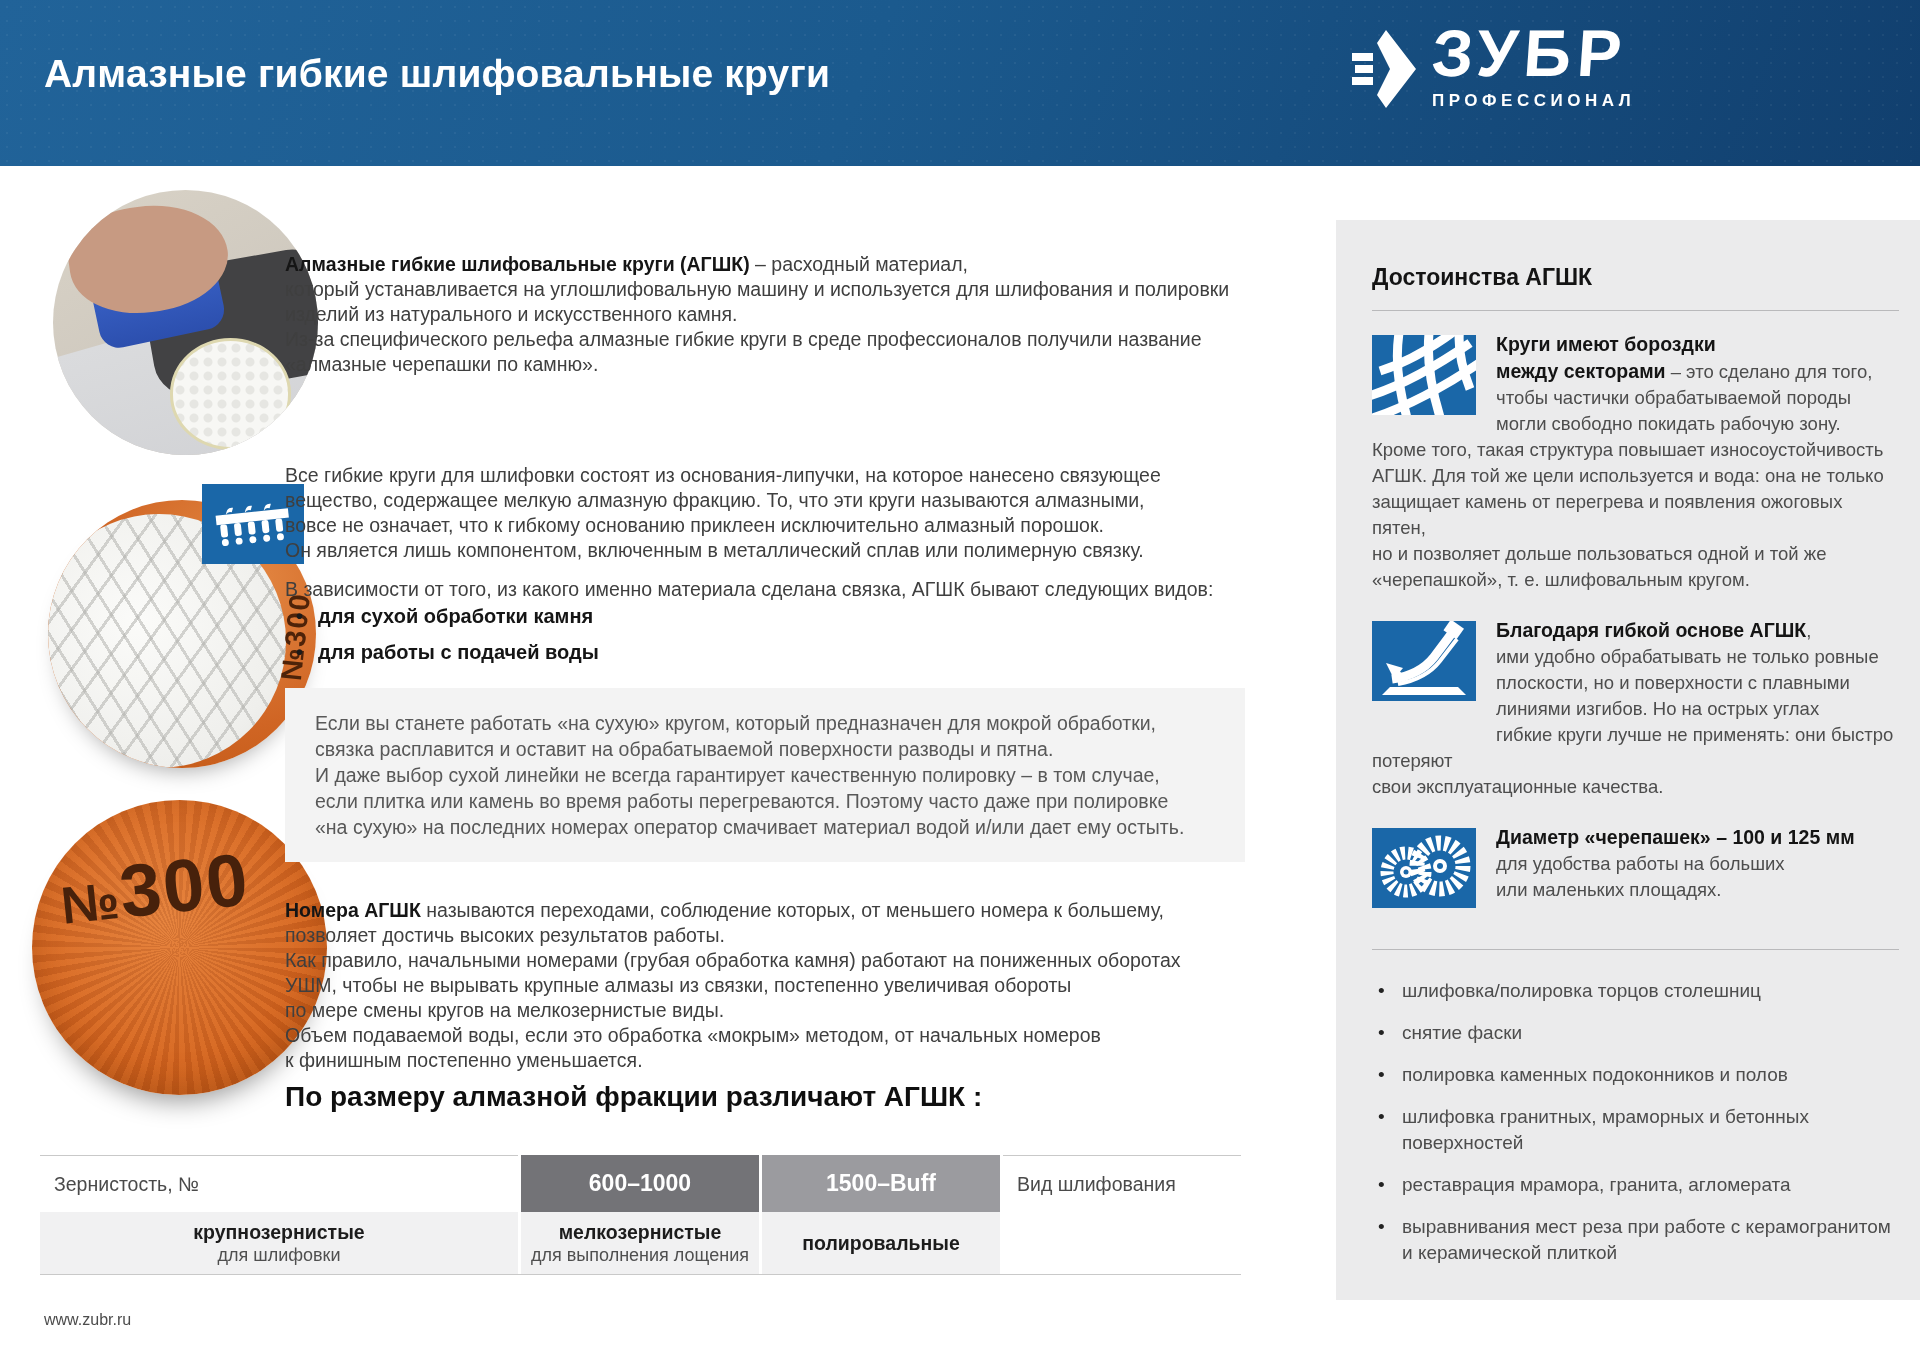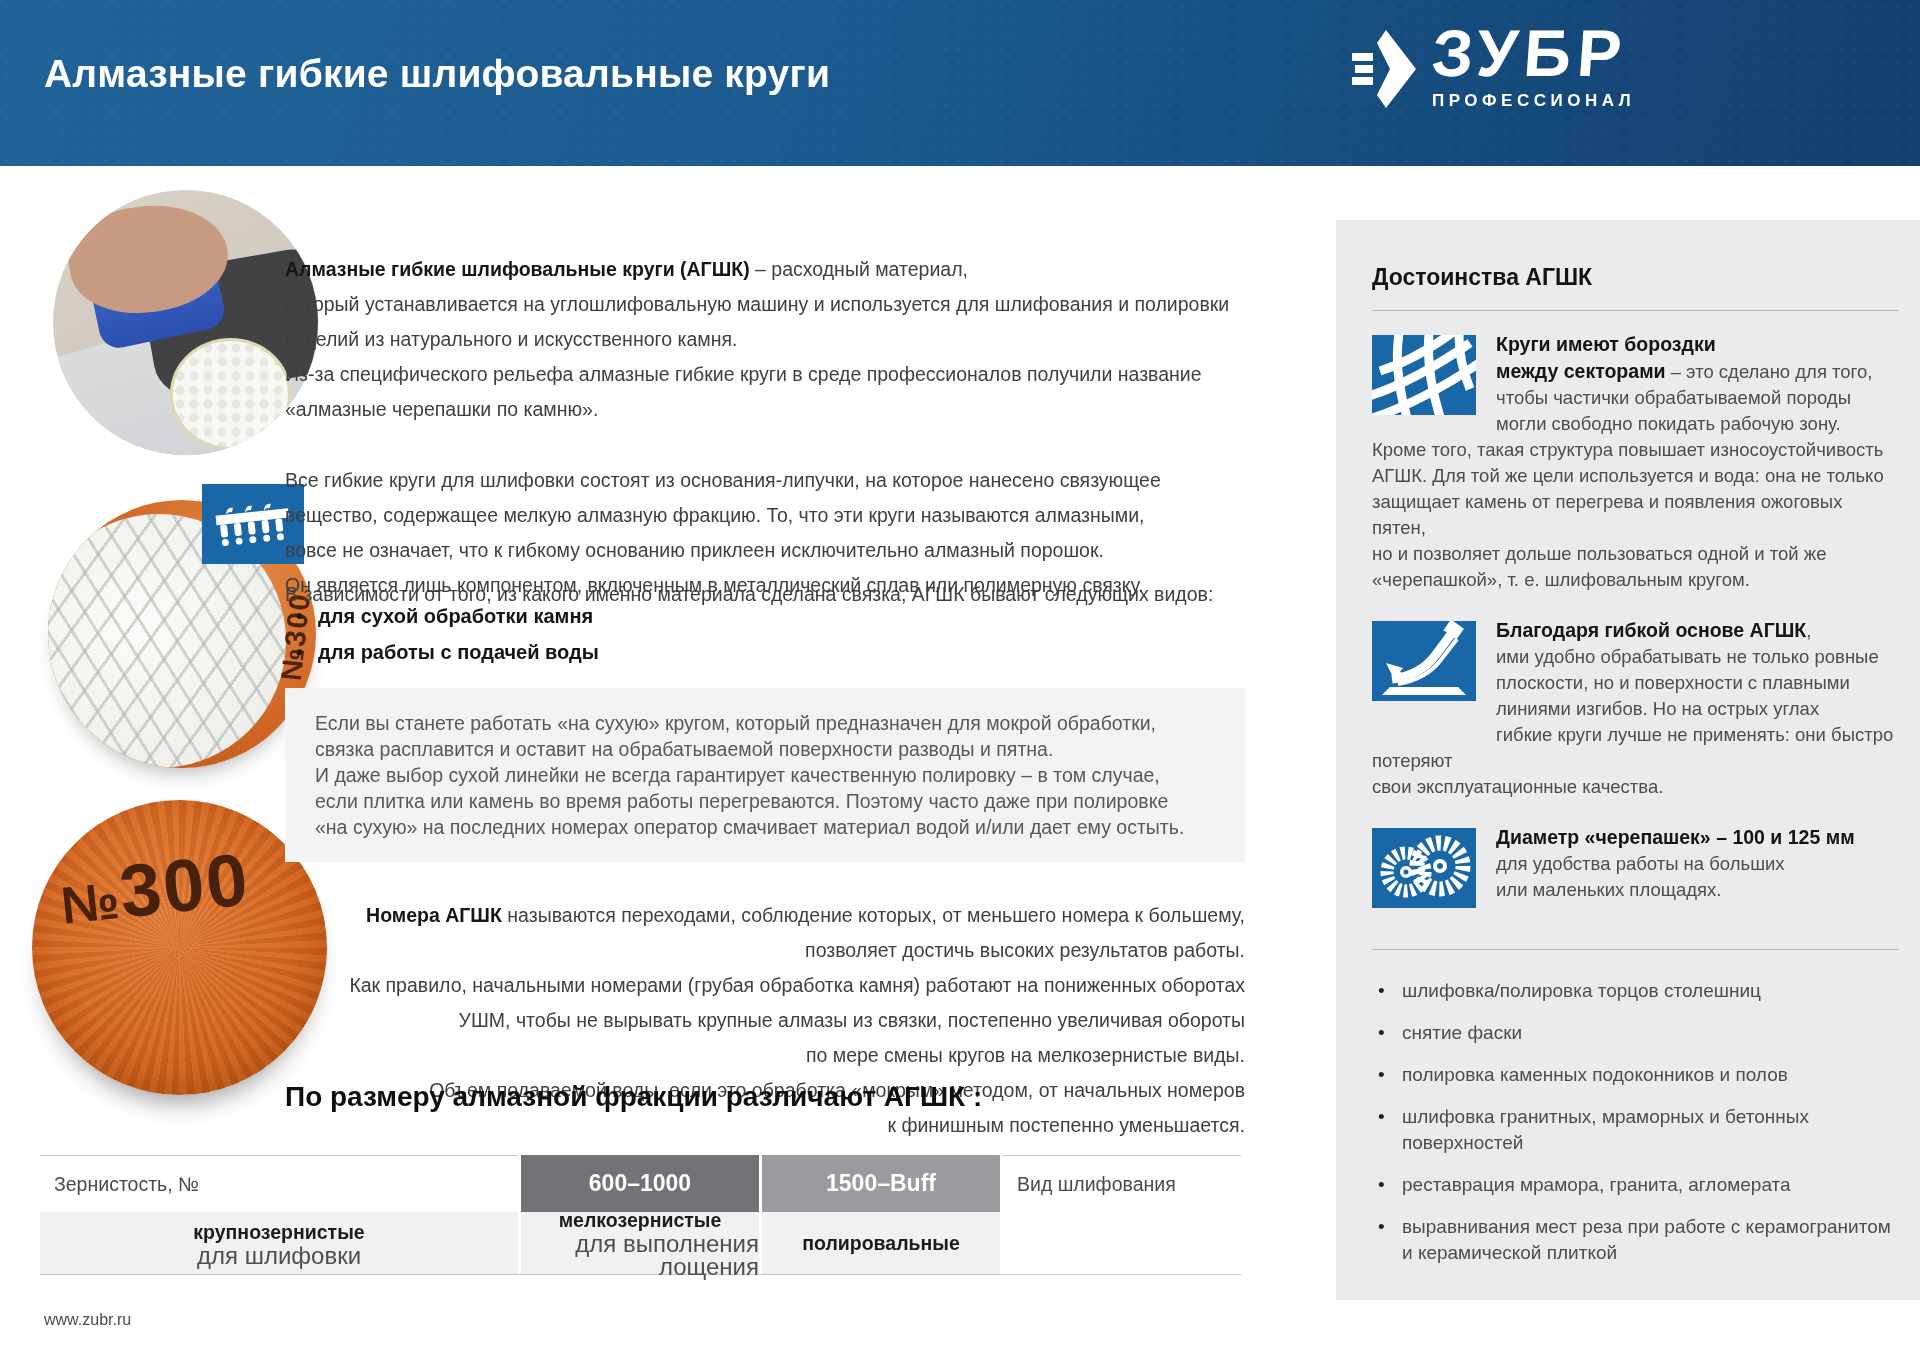--- a/index.html
+++ b/index.html
@@ -80,38 +80,38 @@
   }
   .fuzzy-label {
     position: absolute; left: 28px; top: 46px; transform: rotate(-6deg);
     font-size: 74px; font-weight: bold; color: #47210b; letter-spacing: 2px;
   }
   .fuzzy-label .no { font-size: 52px; }
 
   
   .para {
     position: absolute; left: 285px; width: 960px;
-    font-size: 19.5px; line-height: 35px; color: #3f3f3f; white-space: pre-line;
+    font-size: 19.5px; line-height: 25px; color: #3f3f3f; white-space: pre-line;
   }
   .para b, .bullets b { color: #151515; }
   .p1 { top: 252px; }
   .p2 { top: 463px; }
   .p3 { top: 577px; }
   .bullets { position: absolute; left: 292px; top: 604px; list-style: none; }
   .bullets li {
     position: relative; padding-left: 26px; margin-bottom: 11px;
     font-size: 20px; font-weight: bold; color: #151515; line-height: 25px;
   }
   .bullets li::before { content: "•"; position: absolute; left: 4px; color: #1a1a1a; }
   .note-box {
     position: absolute; left: 285px; top: 688px; width: 960px;
     background: #f3f3f3; padding: 22px 30px;
     font-size: 19.5px; line-height: 26px; color: #585858; white-space: pre-line;
   }
-  .p4 { top: 898px; text-align: right; }
+  .p4 { top: 898px; }
   .table-heading {
     position: absolute; left: 285px; top: 1081px;
     font-size: 28px; font-weight: bold; color: #0f0f0f;
   }
 
   
   .grain-table {
     position: absolute; left: 40px; top: 1155px;
     display: grid; grid-template-columns: 478px 238px 238px 238px;
     grid-template-rows: 57px 62px; column-gap: 3px;
@@ -127,21 +127,21 @@
     color: #fff; font-weight: bold; font-size: 23px;
   }
   .gcol0 { background: #4b4b4d; }
   .gcol1 { background: #737377; }
   .gcol2 { background: #9b9b9f; }
   .gt-cell {
     background: #f1f1f2; display: flex; flex-direction: column;
     align-items: center; justify-content: center; text-align: center;
   }
   .gt-cell .t { font-size: 19.5px; font-weight: bold; color: #1c1c1c; line-height: 24px; }
-  .gt-cell .d { font-size: 24px; color: #4f4f4f; line-height: 23px; text-align: right; }
+  .gt-cell .d { font-size: 18px; color: #4f4f4f; line-height: 23px; }
 
   
   .sidebar {
     position: absolute; left: 1303px; top: 220px; width: 607px; height: 1080px;
     background: #ebebec; padding: 44px 44px 0 36px; margin-left: 33px;
   }
   .sb-heading { font-size: 23px; font-weight: bold; color: #141414; }
   .sb-divider { height: 1px; background: #b9b9bb; margin: 19px 0 20px; }
   .adv { font-size: 18.5px; line-height: 26px; color: #4d4d4d; margin-bottom: 24px; }
   .adv::after { content: ""; display: table; clear: both; }

